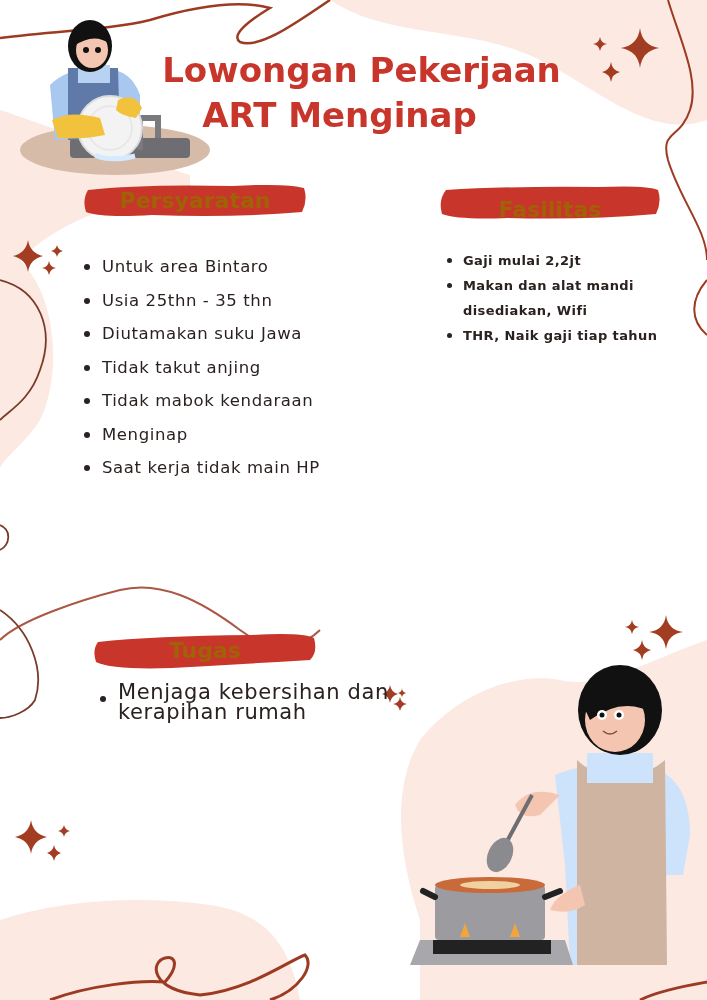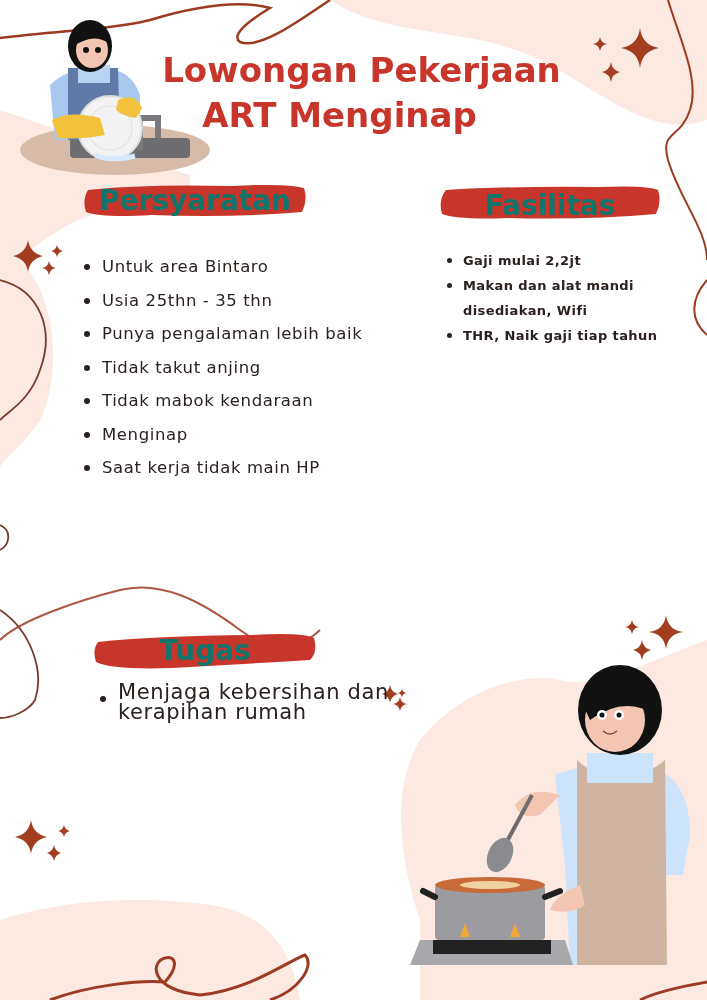--- a/index.html
+++ b/index.html
@@ -12,21 +12,21 @@
   .layer { position: absolute; left: 0; top: 0; width: 707px; height: 1000px; }
   .title {
     position: absolute; left: 0; width: 707px; text-align: center;
     font-family: "DejaVu Sans", sans-serif; font-weight: bold;
     color: #c8352a; letter-spacing: 0px;
   }
   .title.l1 { top: 50px; font-size: 34px; left: 8px; }
   .title.l2 { top: 95px; font-size: 34px; left: -14px; }
   .banner {
     position: absolute; height: 40px; display: flex; align-items: center; justify-content: center;
-    color: #0f766e; font-family: "DejaVu Sans", sans-serif; font-weight: bold; font-size: 28px;
+    color: #a16207; font-family: "DejaVu Sans", sans-serif; font-weight: bold; font-size: 22px;
   }
   .banner svg { position: absolute; left: 0; top: 0; width: 100%; height: 100%; z-index: 0; }
   .banner span { position: relative; z-index: 1; }
   ul { list-style: none; margin: 0; padding: 0; position: absolute; }
   ul li { position: relative; padding-left: 26px; }
   ul li::before {
     content: ""; position: absolute; left: 8px; width: 6px; height: 6px; border-radius: 50%;
     background: #2b2220;
   }
   .req { left: 76px; top: 250px; width: 340px; font-size: 16.5px; line-height: 33.5px; letter-spacing: 0.6px; }
@@ -110,21 +110,21 @@
 <div class="banner" style="left:438px;top:182px;width:224px;align-items:flex-end;">
   <svg viewBox="0 0 224 40" preserveAspectRatio="none">
     <path d="M8 8 Q70 4 160 5 Q210 3 220 8 Q224 20 218 32 Q150 38 70 36 Q20 38 4 32 Q0 18 8 8 Z" fill="#c8352a"></path>
   </svg>
   <span>Fasilitas</span>
 </div>
 
 <ul class="req">
   <li>Untuk area Bintaro</li>
   <li>Usia 25thn - 35 thn</li>
-  <li>Punya pengalaman lebih baik</li>
+  <li>Diutamakan suku Jawa</li>
   <li>Tidak takut anjing</li>
   <li>Tidak mabok kendaraan</li>
   <li>Menginap</li>
   <li>Saat kerja tidak main HP</li>
 </ul>
 
 <ul class="fac">
   <li>Gaji mulai 2,2jt</li>
   <li>Makan dan alat mandi disediakan, Wifi</li>
   <li>THR, Naik gaji tiap tahun</li>

